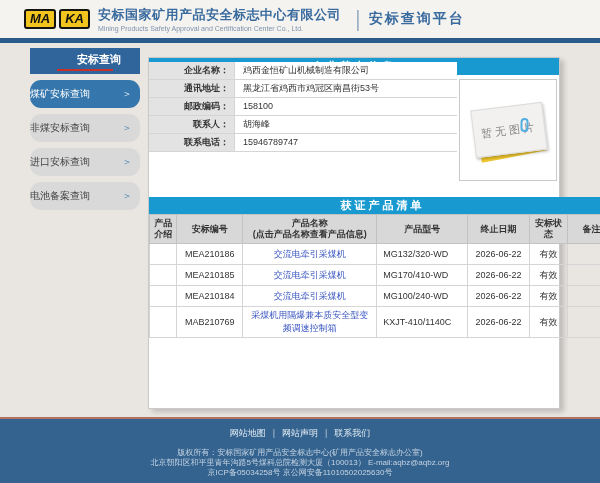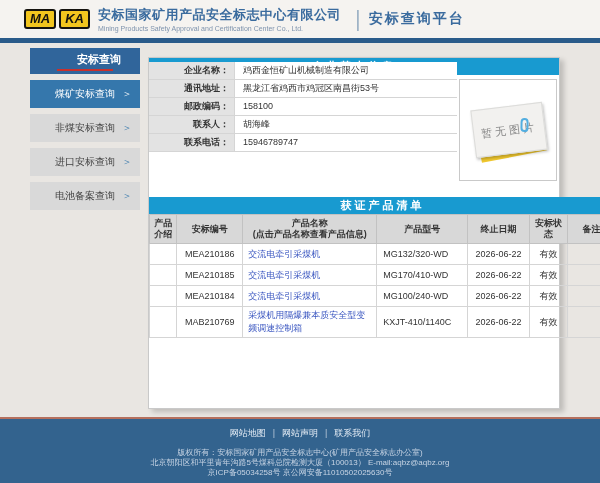--- a/index.html
+++ b/index.html
@@ -31,21 +31,21 @@
 
   
   .sidebar { position:absolute; left:30px; top:48px; width:110px; }
   .sb-header {
     position:relative; background:#30659b; height:26px; line-height:23px;
     color:#fff; text-align:center; font-size:11px; font-weight:bold;padding-left:28px;
   }
   .sb-underline { position:absolute; bottom:3px; left:27px; width:56px; height:2px; background:#c9302c; }
   .sb-item {
     position:relative; height:28px; line-height:28px; margin-top:6px;
-    background:#d9d9d9; color:#444; font-size:10px; text-align:center; cursor:pointer;
+    background:#d9d9d9; color:#444; font-size:10px; text-align:left; cursor:pointer;border-radius:11px;
   }
   .sb-item .arrow { position:absolute; right:8px; top:0; color:#3577ac; font-size:10px; }
   .sb-item.active { background:#3577ac; color:#fff; }
   .sb-item.active .arrow { color:#fff; }
 
   
   .panel {
     position:absolute; left:148px; top:57px; width:412px; height:352px;
     background:#fff; border:1px solid #c9c9c9;
     box-shadow:4px 3px 5px rgba(0,0,0,0.18);
@@ -75,21 +75,21 @@
   }
   .paperclip { position:absolute; right:15px; top:13px; width:8px; height:14px; border:2px solid #53aee0; border-radius:4px; transform:rotate(8deg); }
 
   .products { position:absolute; left:0; top:139px; width:467px; }
   table.prod { width:100%; border-collapse:collapse; font-size:9px; table-layout:fixed; }
   table.prod th {
     background:#d8d8d8; border:1px solid #c2c2c2; color:#333;
     font-weight:bold; padding:3px 1px; line-height:11px;
   }
   table.prod td { border:1px solid #d5d5d5; height:21px; text-align:center; color:#333; padding:1px 2px; }
-  table.prod td.name { text-align:left; padding:2px 5px; color:#3a56c0; cursor:pointer; }
+  table.prod td.name { text-align:center; padding:2px 5px; color:#3a56c0; cursor:pointer; }
   table.prod td.model { text-align:left; padding-left:6px; }
   .sub-hint { font-weight:bold; }
 
   
   .footer {
     position:absolute; left:0; top:417px; width:600px; height:66px;
     background:#33638e; border-top:2px solid #b5705e;
     color:#d8e2ee; text-align:center;
   }
   .f-links { margin-top:8px; font-size:9px; color:#e4ecf5; }

